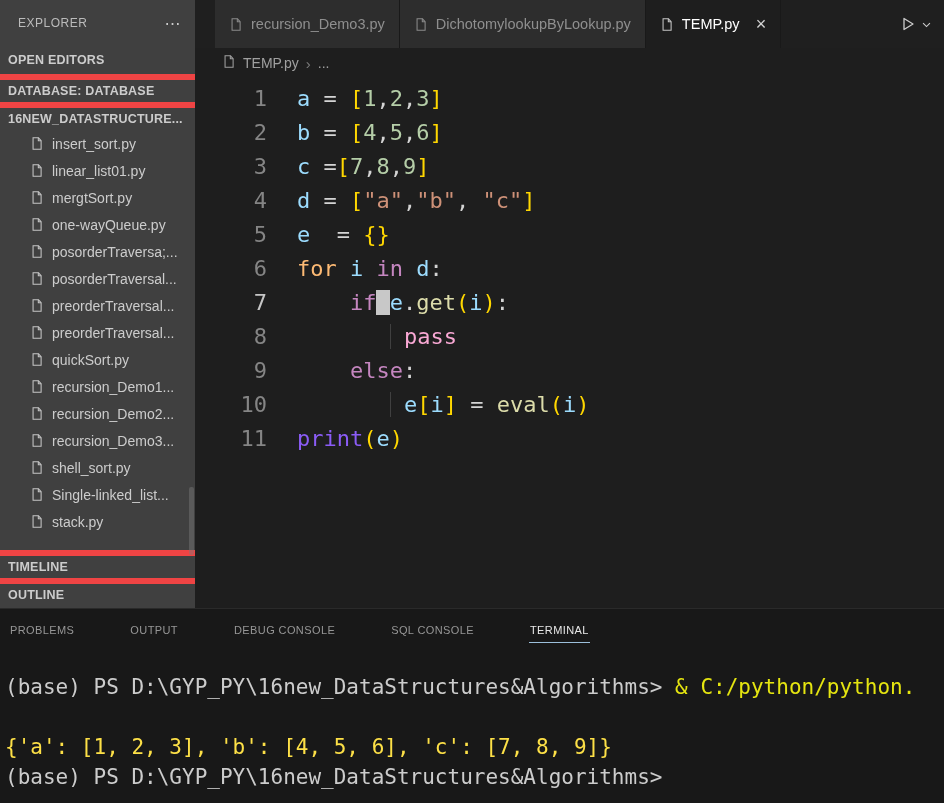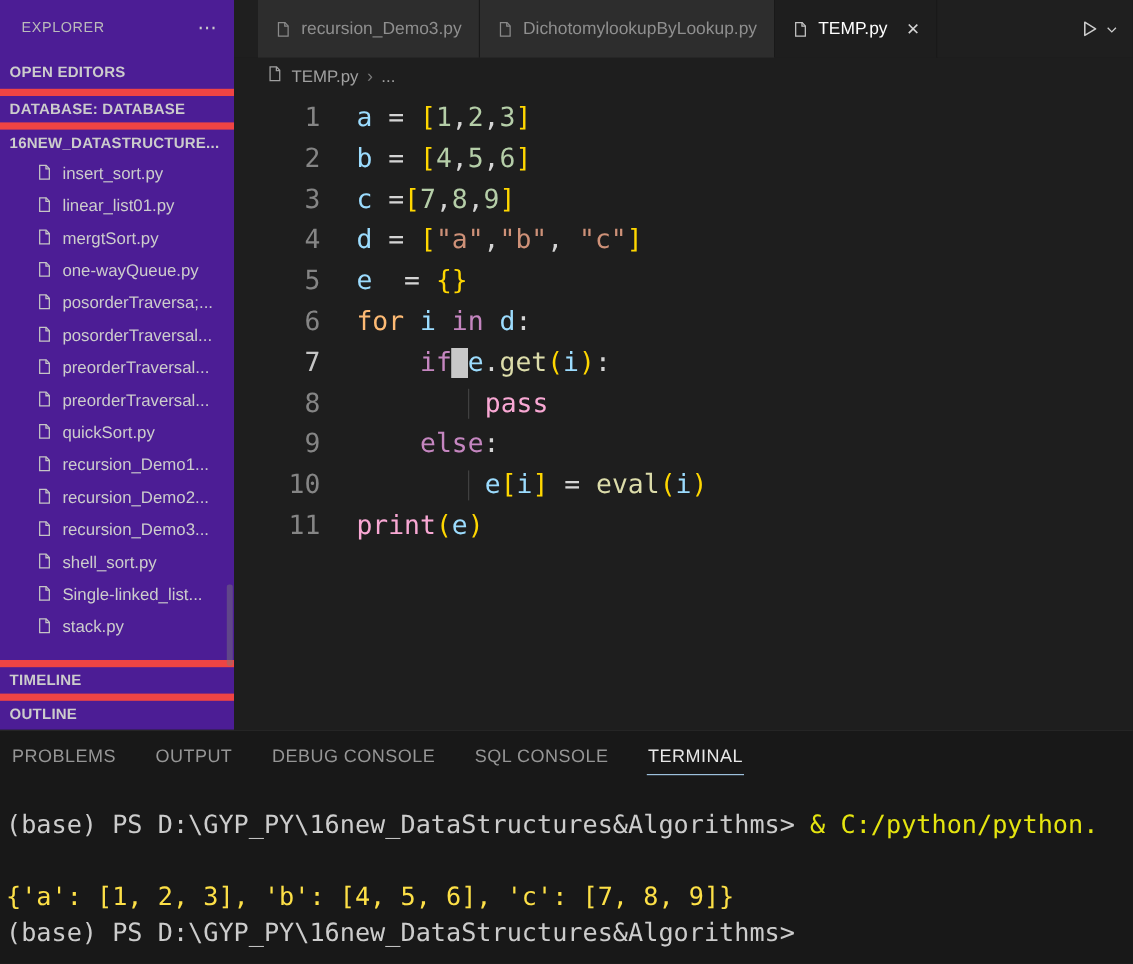--- a/index.html
+++ b/index.html
@@ -2,21 +2,21 @@
 <html><head>
 <meta charset="utf-8">
 <style>
   * { margin:0; padding:0; box-sizing:border-box; }
   html,body { width:944px; height:803px; overflow:hidden; }
   body { background:#1e1e1e; font-family:"Liberation Sans",sans-serif; color:#cccccc; }
 
   .main-row { display:flex; height:608px; }
 
   
-  .sidebar { width:195px; flex:none; background:#4c1d95; position:relative; overflow:hidden; }
+  .sidebar { width:195px; flex:none; background:#404040; position:relative; overflow:hidden; }
   .sb-header { height:46px; display:flex; align-items:center; justify-content:space-between;
                padding:0 14px 0 18px; font-size:12px; letter-spacing:.5px; color:#bbbbbb; }
   .more { font-size:16px; color:#cccccc; cursor:pointer; }
   .sb-sub { height:28px; display:flex; align-items:center; padding-left:8px;
             font-size:12.5px; font-weight:bold; color:#cccccc; letter-spacing:.2px;
             white-space:nowrap; overflow:hidden; }
   .bt { border-top:6px solid #ef4444; }
   .file-list { height:420px; overflow:hidden; }
   .file-item { height:27px; display:flex; align-items:center; gap:8px; padding-left:30px;
                font-size:14px; color:#cccccc; white-space:nowrap; cursor:pointer; }
@@ -43,21 +43,21 @@
   .code-area { flex:1; padding-top:4px; font-family:"DejaVu Sans Mono",monospace;
                font-size:22px; overflow:hidden; }
   .code-line { display:flex; height:34px; line-height:34px; white-space:pre; }
   .ln { width:72px; flex:none; text-align:right; color:#858585; user-select:none; }
   .code-line.active .ln { color:#c6c6c6; }
   .code-text { margin-left:30px; }
 
   
   .panel { height:195px; background:#181818; border-top:1px solid #2a2a2a; }
   .panel-tabs { height:42px; display:flex; align-items:center; padding-left:9px;
-                font-size:15px; letter-spacing:.4px; }
+                font-size:11px; letter-spacing:.4px;gap:23px; }
   .panel-tab { margin-right:31px; padding:7px 1px 6px 1px; color:#969696; cursor:pointer;
                border-bottom:1px solid transparent; white-space:nowrap; }
   .panel-tab.active { color:#e7e7e7; border-bottom-color:#9cbfdb; }
   .terminal { padding:21px 0 0 5px; font-family:"DejaVu Sans Mono",monospace;
               font-size:21px; color:#cccccc; }
   .term-line { height:30px; line-height:30px; white-space:pre; overflow:hidden; }
 </style>
 </head>
 <body>
 
@@ -239,21 +239,21 @@
         <div class="code-line"><span class="ln">1</span><span class="code-text"><span style="color:#9CDCFE">a</span><span style="color:#D4D4D4"> = </span><span style="color:#FFD700">[</span><span style="color:#B5CEA8">1</span><span style="color:#D4D4D4">,</span><span style="color:#B5CEA8">2</span><span style="color:#D4D4D4">,</span><span style="color:#B5CEA8">3</span><span style="color:#FFD700">]</span></span></div>
         <div class="code-line"><span class="ln">2</span><span class="code-text"><span style="color:#9CDCFE">b</span><span style="color:#D4D4D4"> = </span><span style="color:#FFD700">[</span><span style="color:#B5CEA8">4</span><span style="color:#D4D4D4">,</span><span style="color:#B5CEA8">5</span><span style="color:#D4D4D4">,</span><span style="color:#B5CEA8">6</span><span style="color:#FFD700">]</span></span></div>
         <div class="code-line"><span class="ln">3</span><span class="code-text"><span style="color:#9CDCFE">c</span><span style="color:#D4D4D4"> =</span><span style="color:#FFD700">[</span><span style="color:#B5CEA8">7</span><span style="color:#D4D4D4">,</span><span style="color:#B5CEA8">8</span><span style="color:#D4D4D4">,</span><span style="color:#B5CEA8">9</span><span style="color:#FFD700">]</span></span></div>
         <div class="code-line"><span class="ln">4</span><span class="code-text"><span style="color:#9CDCFE">d</span><span style="color:#D4D4D4"> = </span><span style="color:#FFD700">[</span><span style="color:#CE9178">"a"</span><span style="color:#D4D4D4">,</span><span style="color:#CE9178">"b"</span><span style="color:#D4D4D4">, </span><span style="color:#CE9178">"c"</span><span style="color:#FFD700">]</span></span></div>
         <div class="code-line"><span class="ln">5</span><span class="code-text"><span style="color:#9CDCFE">e</span><span style="color:#D4D4D4">  = </span><span style="color:#FFD700">{}</span></span></div>
         <div class="code-line"><span class="ln">6</span><span class="code-text"><span style="color:#fdba74">for</span><span style="color:#D4D4D4"> </span><span style="color:#9CDCFE">i</span><span style="color:#D4D4D4"> </span><span style="color:#C586C0">in</span><span style="color:#D4D4D4"> </span><span style="color:#9CDCFE">d</span><span style="color:#D4D4D4">:</span></span></div>
         <div class="code-line active"><span class="ln">7</span><span class="code-text"><span style="color:#D4D4D4">    </span><span style="color:#C586C0">if</span><span style="background:#C8C8C8;color:#1e1e1e"> </span><span style="color:#9CDCFE">e</span><span style="color:#D4D4D4">.</span><span style="color:#DCDCAA">get</span><span style="color:#FFD700">(</span><span style="color:#9CDCFE">i</span><span style="color:#FFD700">)</span><span style="color:#D4D4D4">:</span></span></div>
         <div class="code-line"><span class="ln">8</span><span class="code-text"><span style="color:#D4D4D4">       </span><span style="border-left:1px solid #404040"> </span><span style="color:#f9a8d4">pass</span></span></div>
         <div class="code-line"><span class="ln">9</span><span class="code-text"><span style="color:#D4D4D4">    </span><span style="color:#C586C0">else</span><span style="color:#D4D4D4">:</span></span></div>
         <div class="code-line"><span class="ln">10</span><span class="code-text"><span style="color:#D4D4D4">       </span><span style="border-left:1px solid #404040"> </span><span style="color:#9CDCFE">e</span><span style="color:#FFD700">[</span><span style="color:#9CDCFE">i</span><span style="color:#FFD700">]</span><span style="color:#D4D4D4"> = </span><span style="color:#DCDCAA">eval</span><span style="color:#FFD700">(</span><span style="color:#9CDCFE">i</span><span style="color:#FFD700">)</span></span></div>
-        <div class="code-line"><span class="ln">11</span><span class="code-text"><span style="color:#f9a8d4">print</span><span style="color:#FFD700">(</span><span style="color:#9CDCFE">e</span><span style="color:#FFD700">)</span></span></div>
+        <div class="code-line"><span class="ln">11</span><span class="code-text"><span style="color:#8b5cf6">print</span><span style="color:#FFD700">(</span><span style="color:#9CDCFE">e</span><span style="color:#FFD700">)</span></span></div>
       </div>
   </main>
 </div>
 
 <div class="panel">
   <div class="panel-tabs" id="panelTabs">
       <span class="panel-tab">PROBLEMS</span>
       <span class="panel-tab">OUTPUT</span>
       <span class="panel-tab">DEBUG CONSOLE</span>
       <span class="panel-tab">SQL CONSOLE</span>

